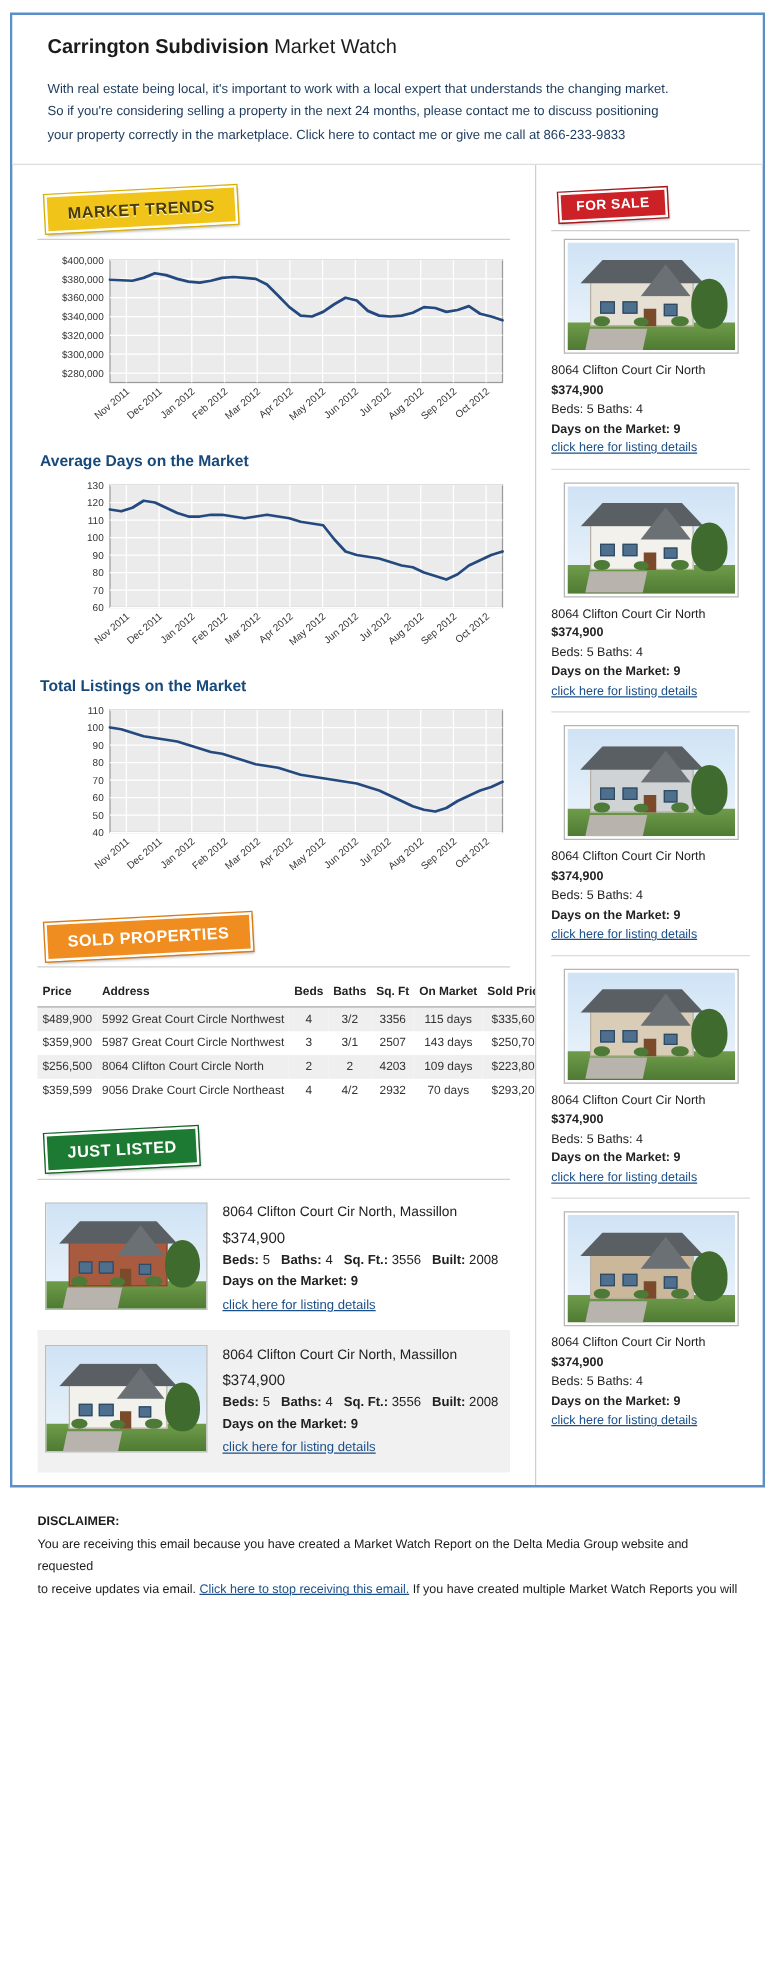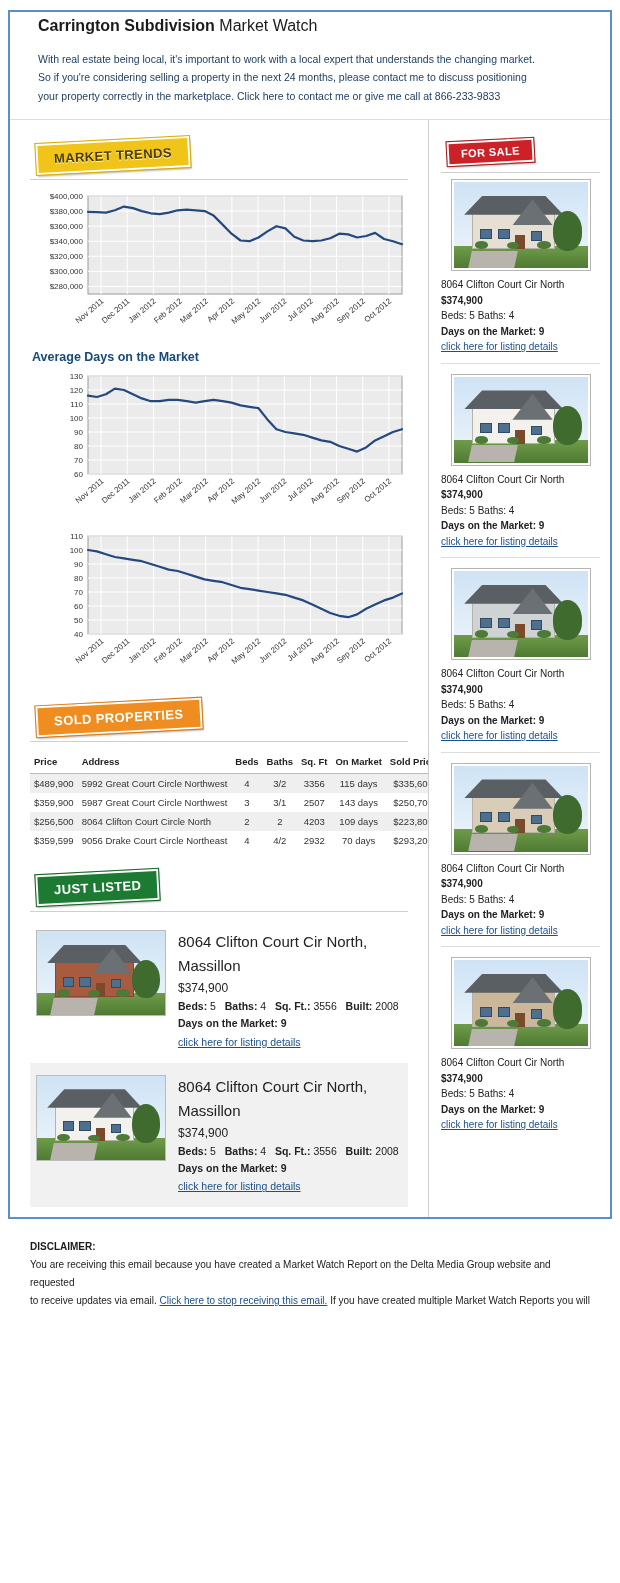--- a/index.html
+++ b/index.html
@@ -8,21 +8,21 @@
     width:620px;
     font-family:"Liberation Sans", sans-serif;
     background:#ffffff;
     color:#222;
     font-size:11px;
   }
   .page { width:620px; position:relative; padding:10px 8px 0 8px; background:#fff; }
   .frame { border:2px solid #5b8fc9; background:#ffffff; }
 
   
-  .header { background:#ffffff; padding:4px 28px 14px 28px; border-bottom:1px solid #ddd; }
+  .header { background:#ffffff; padding:16px 28px 14px 28px; border-bottom:1px solid #ddd; }
   .title1 { font-size:16px; color:#1b1b1b; margin:0 0 2px 0; line-height:1.25; }
   .title1 b { font-weight:bold; }
   .title2 { font-size:16px; color:#1b1b1b; margin:0; line-height:1.25; }
   .intro { margin-top:14px; font-size:10.5px; color:#1b3a5c; line-height:1.75; }
   .intro a { color:#1b3a5c; text-decoration:none; }
 
   
   .body-wrap { display:flex; background:#5b8fc9; padding:0; }
   .col-left { width:418px; background:#ffffff; padding:16px 20px 10px 20px; }
   .col-right { width:184px; background:#ffffff; border-left:1px solid #cfcfcf; padding:16px 10px 10px 12px; }
@@ -56,21 +56,21 @@
   table.sold th { text-align:left; font-weight:bold; color:#222; padding:4px 4px 6px 4px; border-bottom:1px solid #bbb; font-size:9.5px; white-space:nowrap;}
   table.sold td { padding:4px 4px; color:#333; white-space:nowrap; }
   table.sold tr.alt td { background:#efefef; }
   table.sold td.num, table.sold th.num { text-align:center; }
 
   
   .jl-item { display:flex; gap:12px; padding:12px 6px; align-items:flex-start; }
   .jl-item.shaded { background:#f1f1f1; }
   .jl-photo { width:130px; height:86px; border:1px solid #bbb; flex:0 0 auto; overflow:hidden; }
   .jl-info { font-size:10.5px; line-height:1.6; color:#222; }
-  .jl-addr { font-size:15px; }
+  .jl-addr { font-size:11px; }
   .jl-price { font-size:12px; margin-top:1px; }
   .jl-specs b { font-weight:bold; }
   .jl-link { color:#1b4f8a; text-decoration:underline; display:inline-block; margin-top:2px; }
 
   
   .fs-card { margin-bottom:4px; }
   .fs-photo { width:140px; height:92px; border:1px solid #b5b5b5; padding:2px; background:#fff; margin:0 auto 6px auto; overflow:hidden; }
   .fs-photo > div { width:100%; height:100%; overflow:hidden; }
   .fs-lines { font-size:10px; line-height:1.55; color:#222; }
   .fs-lines .b { font-weight:bold; }
@@ -221,20 +221,21 @@
                 <line x1="332.75" y1="6" x2="332.75" y2="104" stroke="#ffffff" stroke-width="1"></line>
                 <text x="0" y="0" class="xlab" text-anchor="end" transform="translate(335.75,112) rotate(-40)">Sep 2012</text>
                 <line x1="358.91666666666663" y1="6" x2="358.91666666666663" y2="104" stroke="#ffffff" stroke-width="1"></line>
                 <text x="0" y="0" class="xlab" text-anchor="end" transform="translate(361.91666666666663,112) rotate(-40)">Oct 2012</text>
                 <path d="M 58.0 25.6 L 67.0 27.0 L 75.9 24.2 L 84.9 18.6 L 93.9 20.0 L 102.9 24.2 L 111.8 28.4 L 120.8 31.2 L 129.8 31.2 L 138.7 29.8 L 147.7 29.8 L 156.7 31.2 L 165.7 32.6 L 174.6 31.2 L 183.6 29.8 L 192.6 31.2 L 201.5 32.6 L 210.5 35.4 L 219.5 36.8 L 228.5 38.2 L 237.4 49.4 L 246.4 59.2 L 255.4 62.0 L 264.3 63.4 L 273.3 64.8 L 282.3 67.6 L 291.3 70.4 L 300.2 71.8 L 309.2 76.0 L 318.2 78.8 L 327.1 81.6 L 336.1 77.4 L 345.1 70.4 L 354.1 66.2 L 363.0 62.0 L 372.0 59.2" fill="none" stroke="#24497e" stroke-width="2.2" stroke-linejoin="round" stroke-linecap="round"></path>
               </svg>
           </div>
         </div>
 
         <div class="chart-block">
+          <div class="chart-title">Total Listings on the Market</div>
           <div class="chart-area">
             <svg id="svg-chart-2" width="378" height="150" viewBox="0 0 378 150">
                 <rect x="58" y="6" width="314" height="98" fill="#ebebeb" stroke="#9a9a9a" stroke-width="1"></rect>
                 <line x1="58" y1="104" x2="372" y2="104" stroke="#ffffff" stroke-width="1"></line>
                 <text x="53" y="107" text-anchor="end" class="ylab">40</text>
                 <line x1="58" y1="90" x2="372" y2="90" stroke="#ffffff" stroke-width="1"></line>
                 <text x="53" y="93" text-anchor="end" class="ylab">50</text>
                 <line x1="58" y1="76" x2="372" y2="76" stroke="#ffffff" stroke-width="1"></line>
                 <text x="53" y="79" text-anchor="end" class="ylab">60</text>
                 <line x1="58" y1="62" x2="372" y2="62" stroke="#ffffff" stroke-width="1"></line>

